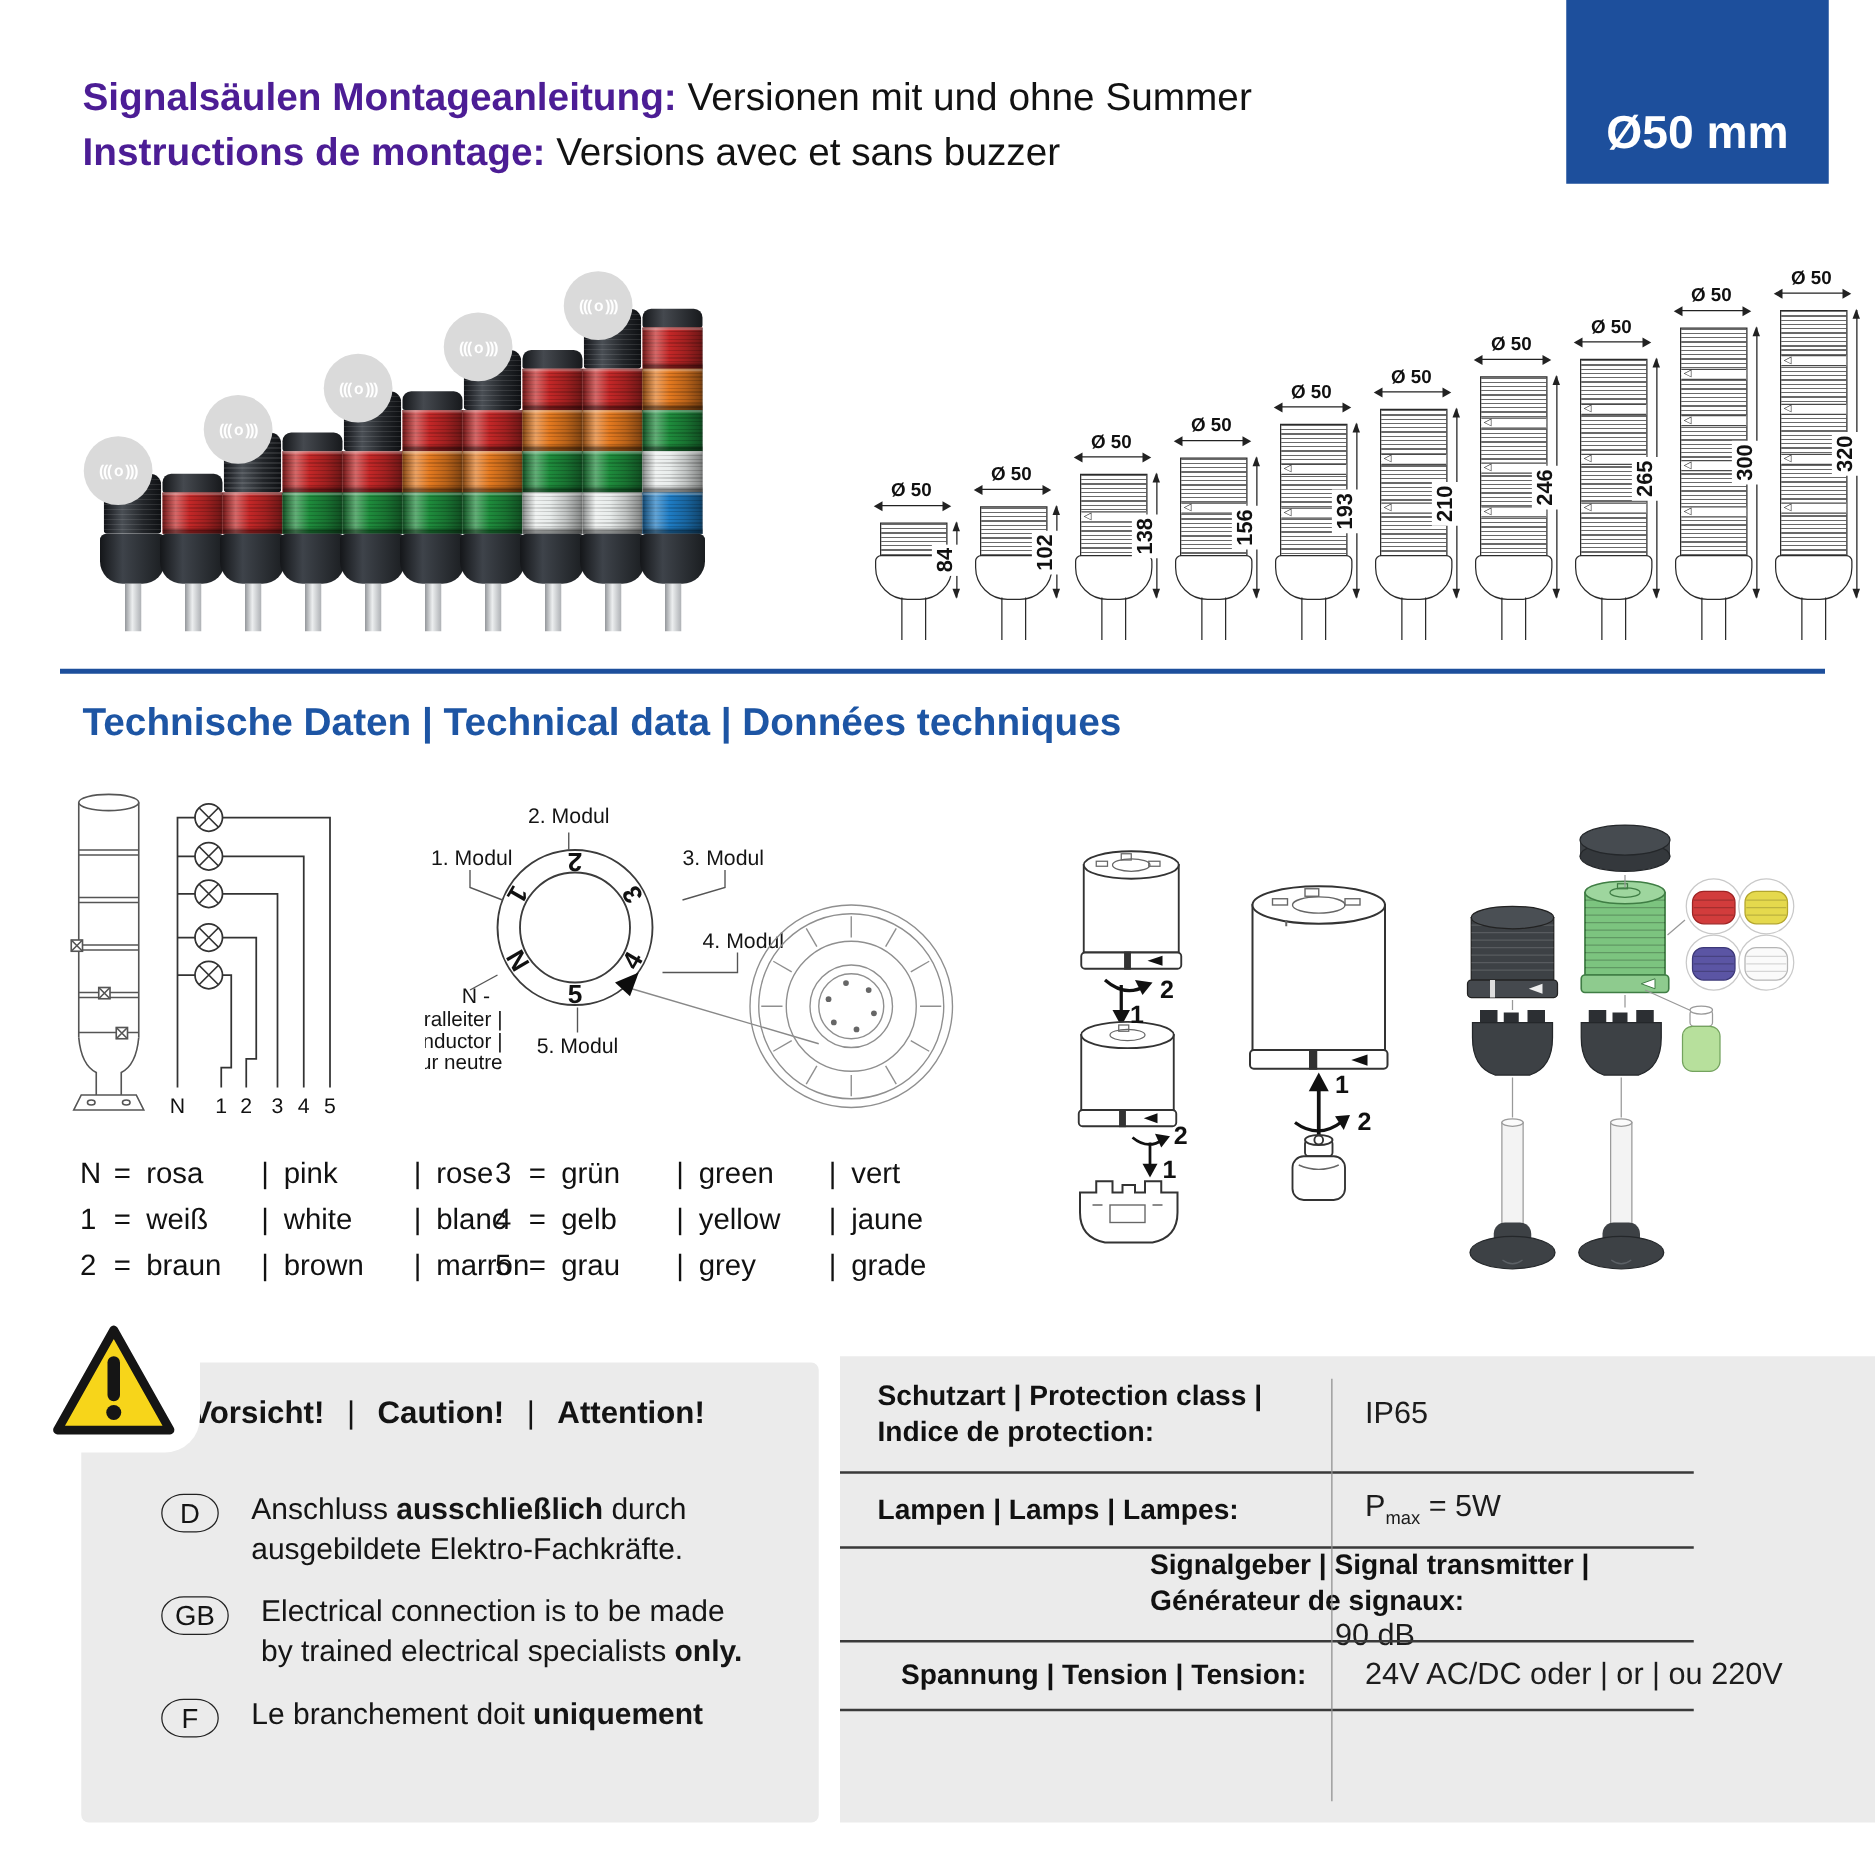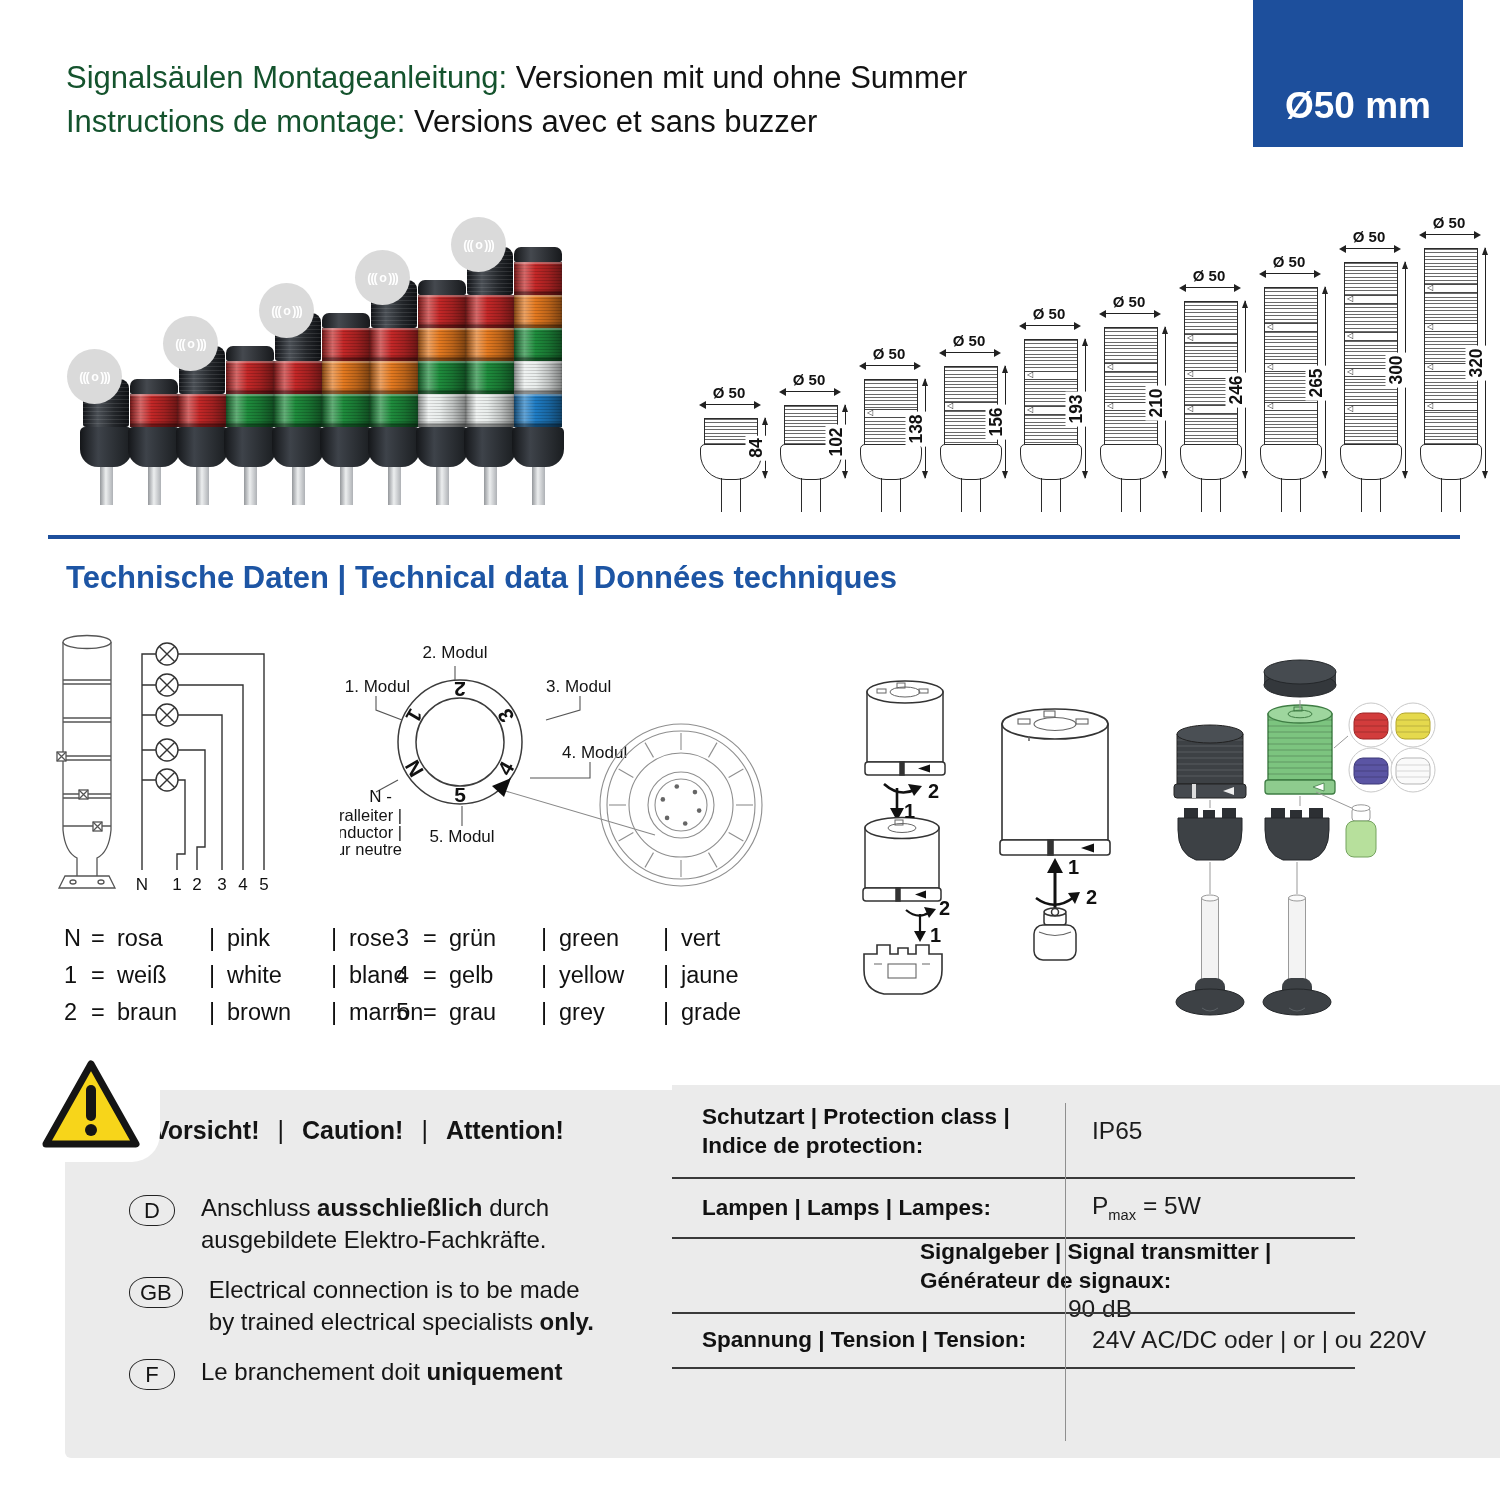--- a/index.html
+++ b/index.html
@@ -2,21 +2,21 @@
 <html><head>
 <meta charset="utf-8">
 <style>
   html,body{margin:0;padding:0;background:#fff;}
   #canvas{position:relative;width:1500px;height:1500px;background:#fff;overflow:hidden;
           font-family:"Liberation Sans",sans-serif;color:#161616;}
 
   
   #header-titles{position:absolute;left:66px;top:56px;}
   .h-line{white-space:nowrap;font-size:31px;line-height:44px;}
-  .h-label{font-weight:400;color:#14532d;}
+  .h-label{font-weight:700;color:#4c1d95;}
   .h-rest{font-weight:400;color:#121212;}
   #badge{position:absolute;left:1253px;top:0;width:210px;height:147px;background:#1d4f9c;
          display:flex;align-items:flex-end;justify-content:center;}
   #badge span{color:#fff;font-weight:700;font-size:37px;padding-bottom:20px;}
 
   
   #photo-towers{position:absolute;left:70px;top:215px;width:530px;height:290px;}
   .tower{position:absolute;bottom:0;width:54px;display:flex;flex-direction:column;align-items:center;}
   .pt-buzz{width:46px;height:48px;border-radius:9px 9px 3px 3px;
     background:repeating-linear-gradient(to bottom,rgba(255,255,255,.10) 0 1px,rgba(0,0,0,0) 1px 4px),
@@ -67,21 +67,21 @@
   text{font-family:"Liberation Sans",sans-serif;}
 
   
   #legend-left,#legend-right{position:absolute;top:920px;font-size:23.5px;color:#111;}
   #legend-left{left:64px;}#legend-right{left:396px;}
   .lg-row{display:flex;height:37px;align-items:center;white-space:pre;}
   .lg-code{width:27px;}.lg-eq{width:26px;}.lg-de{width:92px;}.lg-en{width:104px;}
   .lg-pipe{width:18px;}
 
   
-  #caution-panel{position:absolute;left:65px;top:1090px;width:590px;height:368px;background:#ebebeb;border-radius:6px;padding-left:32px;}
+  #caution-panel{position:absolute;left:65px;top:1090px;width:590px;height:368px;background:#ebebeb;border-radius:6px;}
   #warn-notch{position:absolute;left:22px;top:1042px;width:138px;height:120px;background:#fff;border-radius:28px;}
   #warn-tri{position:absolute;left:40px;top:1056px;}
   .c-title{position:absolute;left:88px;top:26px;display:flex;font-size:25px;font-weight:700;color:#141414;}
   .c-title .t-pipe{margin:0 18px;font-weight:400;}
   #caution-items{position:absolute;left:64px;top:102px;display:flex;flex-direction:column;gap:19px;}
   .c-item{display:flex;align-items:flex-start;}
   .c-badge{min-width:24px;padding:1px 10px;border:1.6px solid #222;border-radius:18px/15px;text-align:center;
     font-size:22px;line-height:27px;margin-right:26px;margin-top:3px;color:#141414;}
   .c-text{font-size:24px;line-height:31.5px;color:#151515;}
   .c-text .b{font-weight:700;}
@@ -708,21 +708,21 @@
       </div>
       <div class="s-sep" style="top: 152px;"></div>
       <div class="s-row" style="height: 75px; flex-direction: column;">
         <div class="s-label">
           <div>Signalgeber | Signal transmitter |</div>
           <div>Générateur de signaux:</div>
         </div>
         <div class="s-value"><span>90 dB</span></div>
       </div>
       <div class="s-sep" style="top: 227px;"></div>
-      <div class="s-row" style="height: 55px;">
+      <div class="s-row" style="height: 55px; text-align: center;">
         <div class="s-label">
           <div>Spannung | Tension | Tension:</div>
         </div>
         <div class="s-value"><span>24V AC/DC oder | or | ou 220V</span></div>
       </div>
       <div class="s-sep" style="top: 282px;"></div>
       <div class="s-vline"></div>
     </div>
 
 </div>

